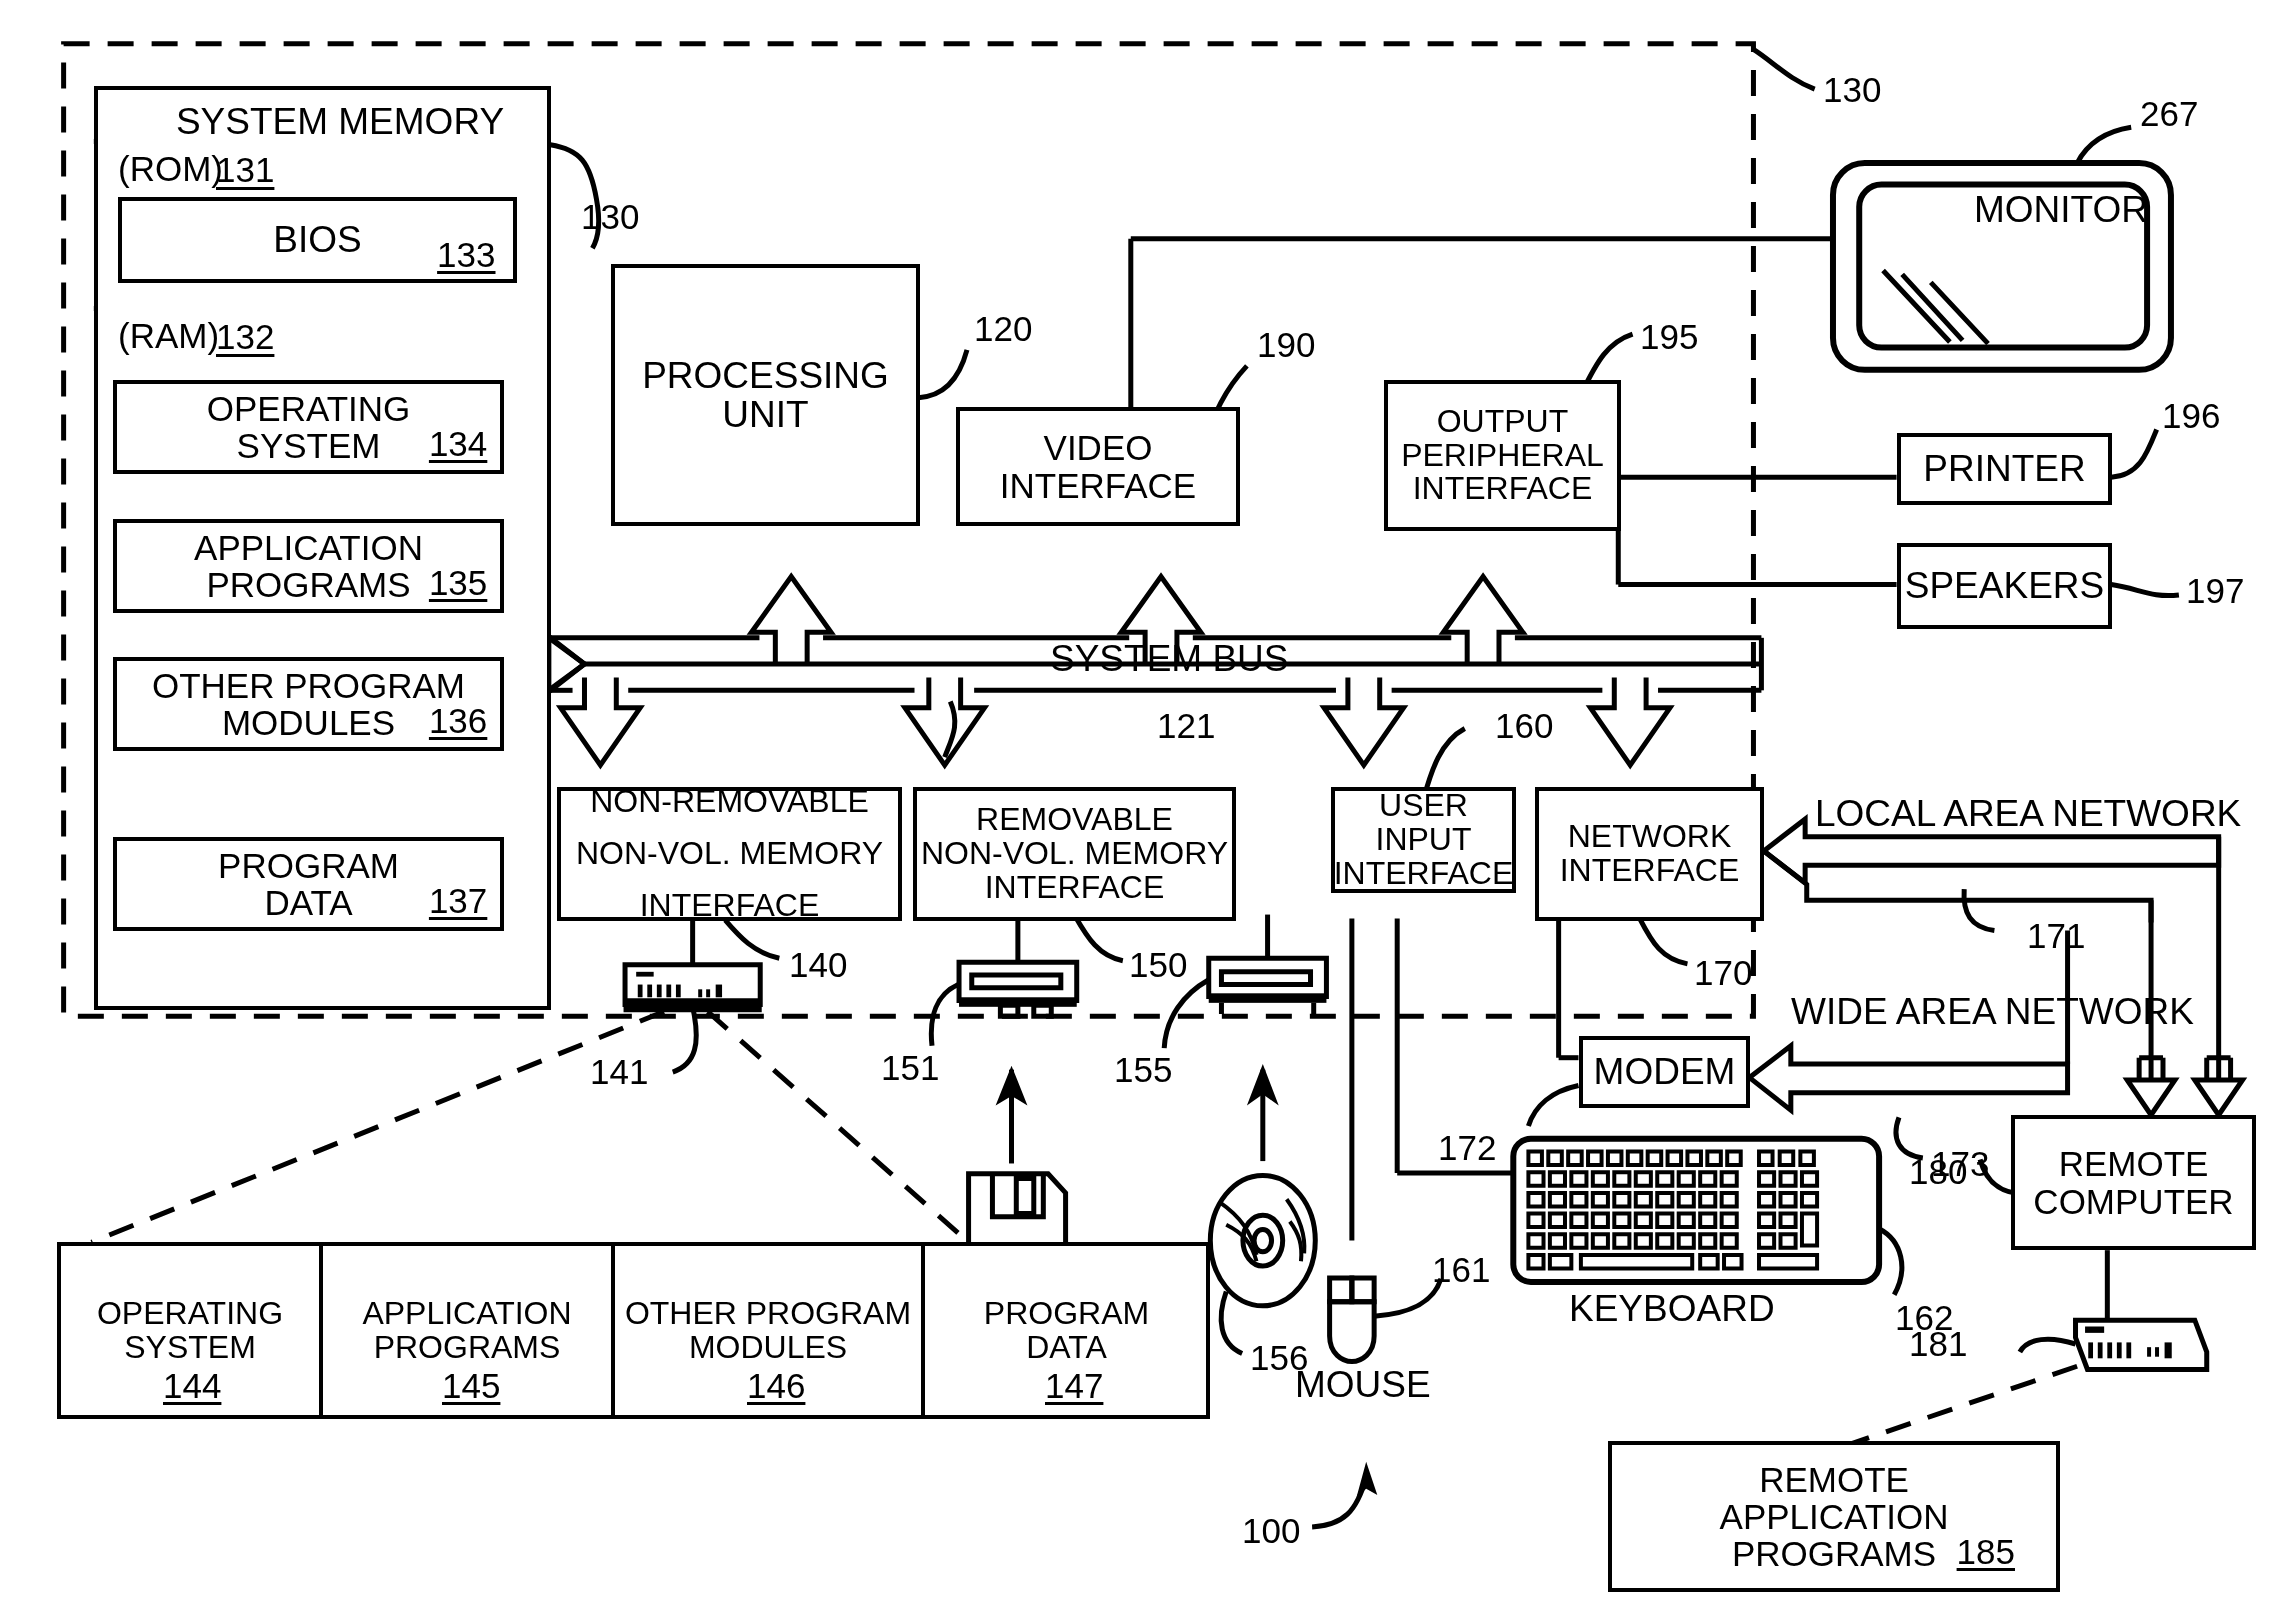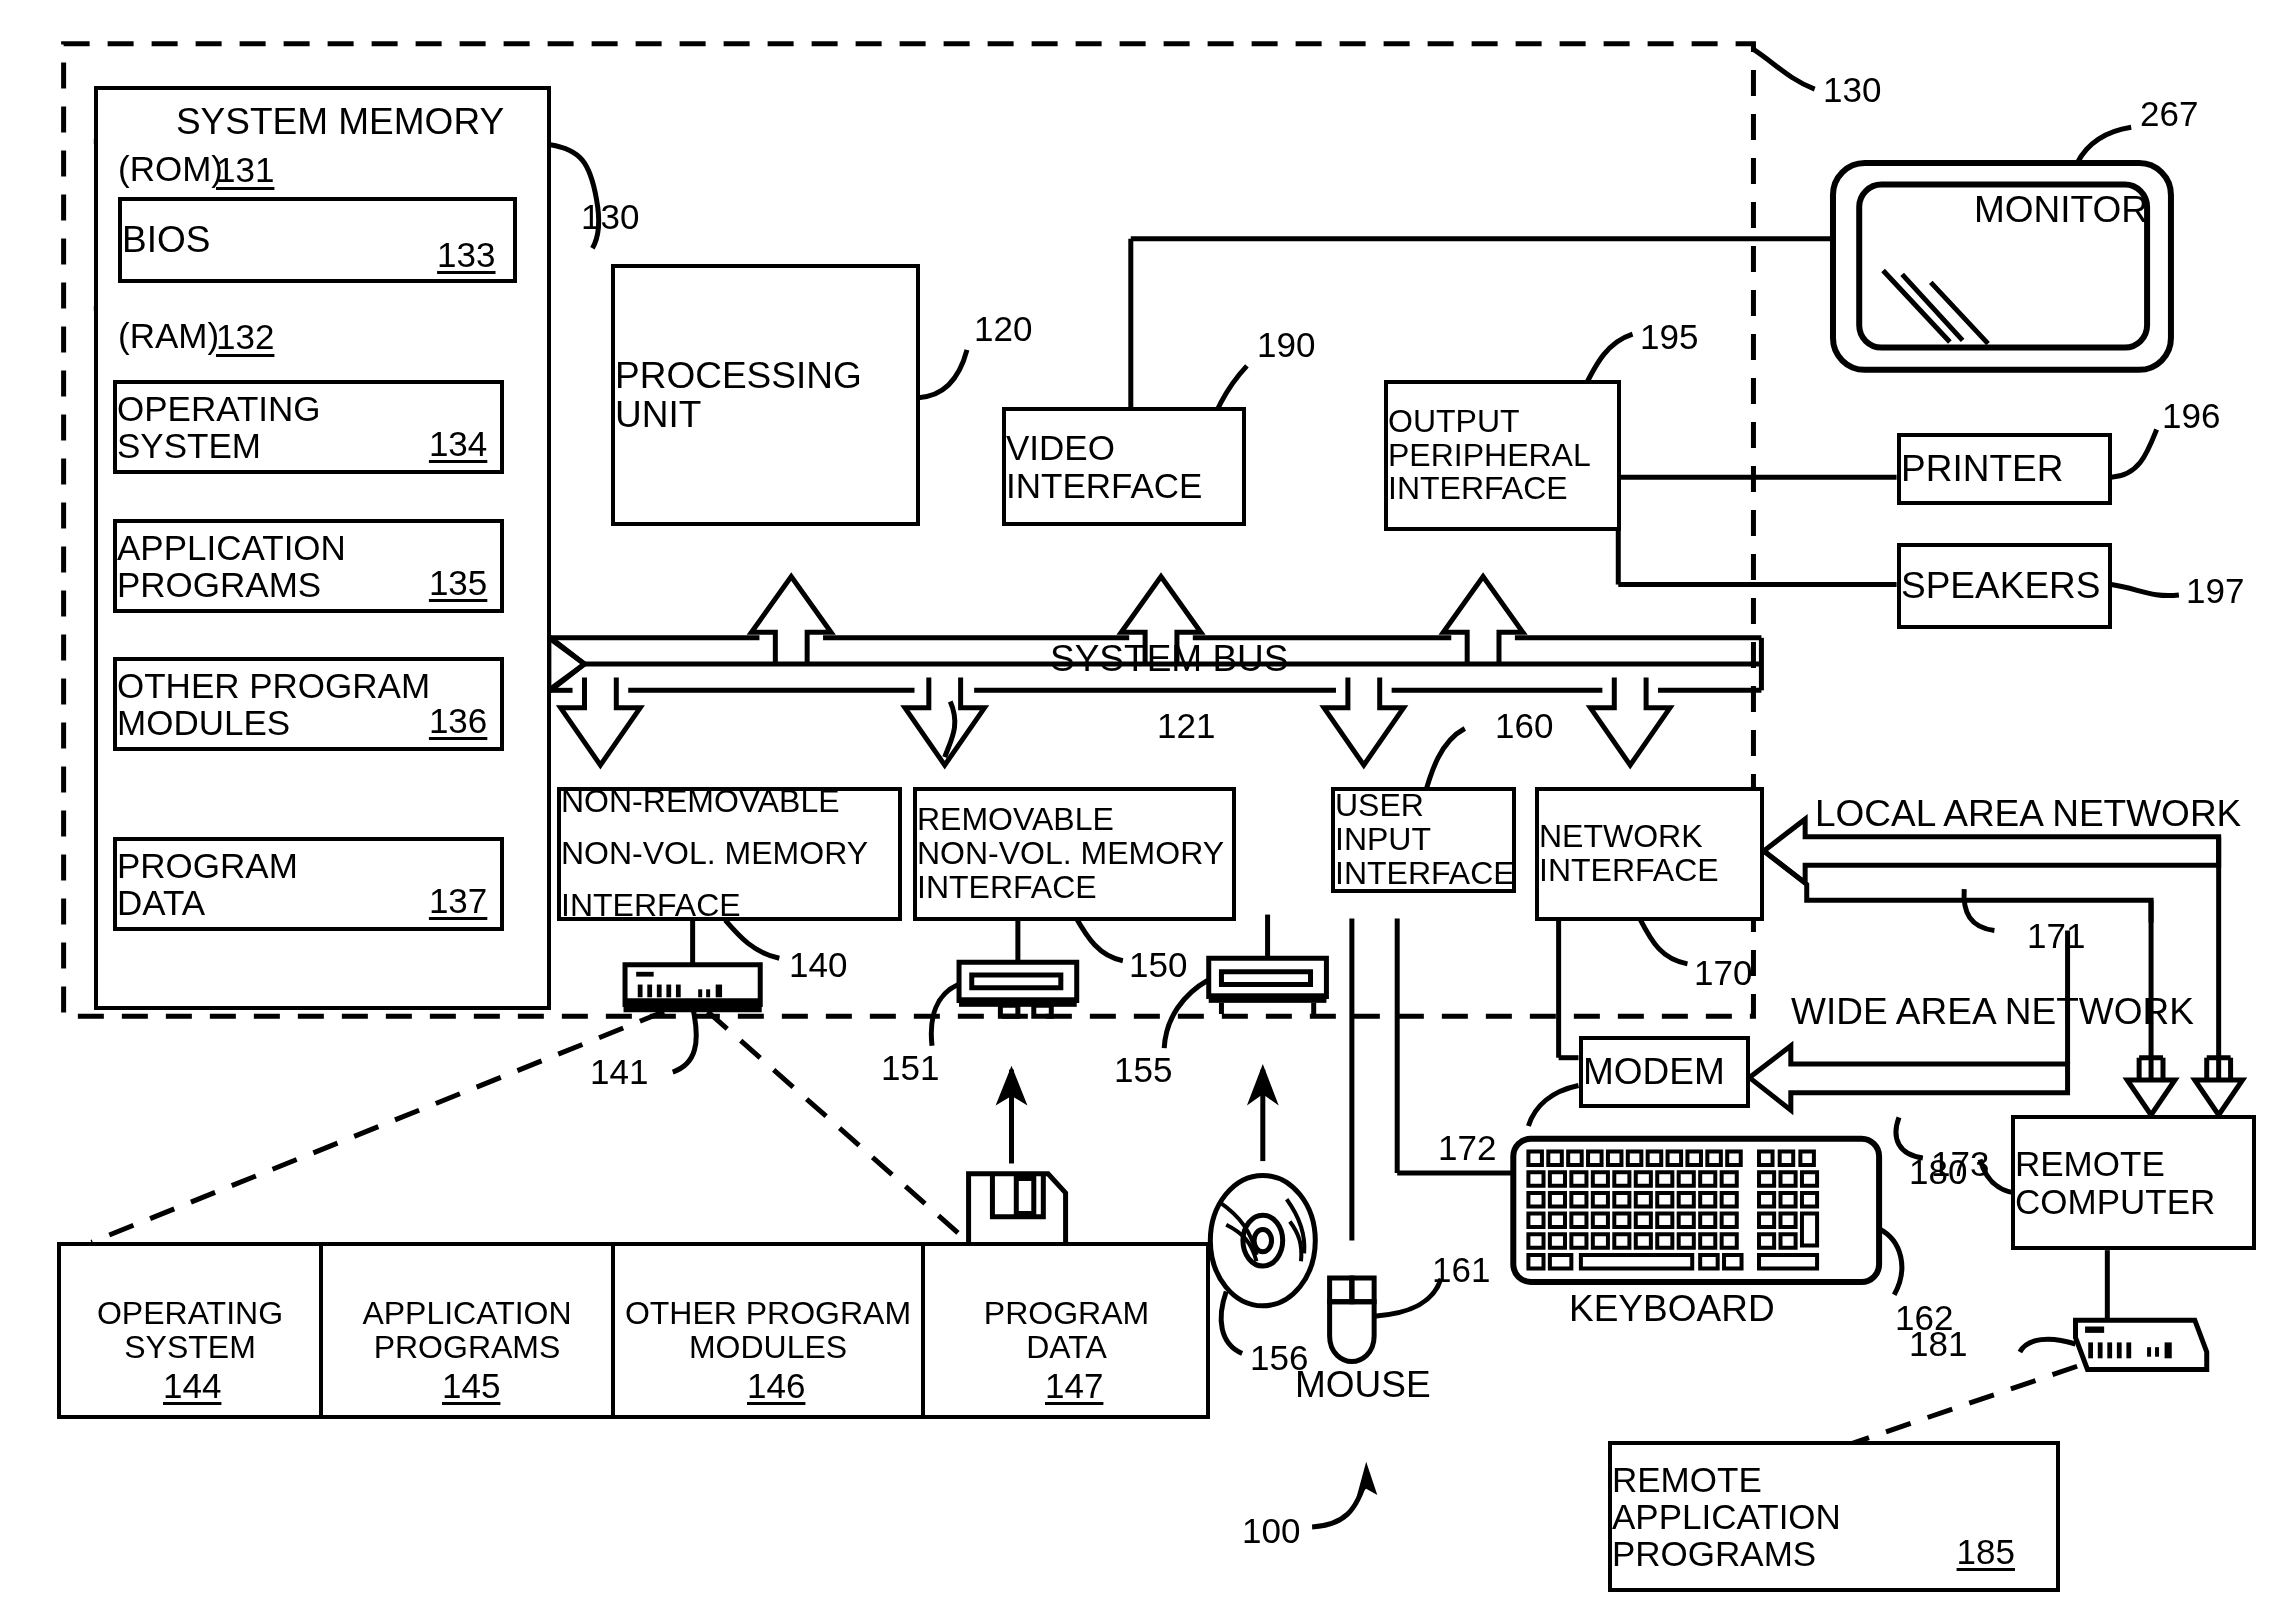--- a/index.html
+++ b/index.html
@@ -20,21 +20,21 @@
   
   .abs { position: absolute; box-sizing: border-box; }
 
   .box {
     position: absolute;
     box-sizing: border-box;
     border: 4px solid #000;
     background: #fff;
     display: flex;
     flex-direction: column;
-    align-items: flex-start;
+    align-items: center;
     justify-content: center;
     text-align: center;
     line-height: 1.06;
     color: #000;
   }
   .label {
     position: absolute;
     color: #000;
     white-space: nowrap;
     line-height: 1.05;
@@ -416,21 +416,21 @@
   </div>
 
   <div class="refnum" style="left:581px; top:197px;">130</div>
 
   <div class="box" style="left:611px; top:264px; width:309px; height:262px;">
     <div class="t46">PROCESSING</div>
     <div class="t46">UNIT</div>
   </div>
   <div class="refnum" style="left:974px; top:309px;">120</div>
 
-  <div class="box" style="left:1002px; top:407px; width:244px; height:119px;">
+  <div class="box" style="left:956px; top:407px; width:284px; height:119px;">
     <div class="t42">VIDEO</div>
     <div class="t42">INTERFACE</div>
   </div>
   <div class="refnum" style="left:1257px; top:325px;">190</div>
 
   <div class="box" style="left:1384px; top:380px; width:237px; height:151px;">
     <div class="t38">OUTPUT</div>
     <div class="t38">PERIPHERAL</div>
     <div class="t38">INTERFACE</div>
   </div>

